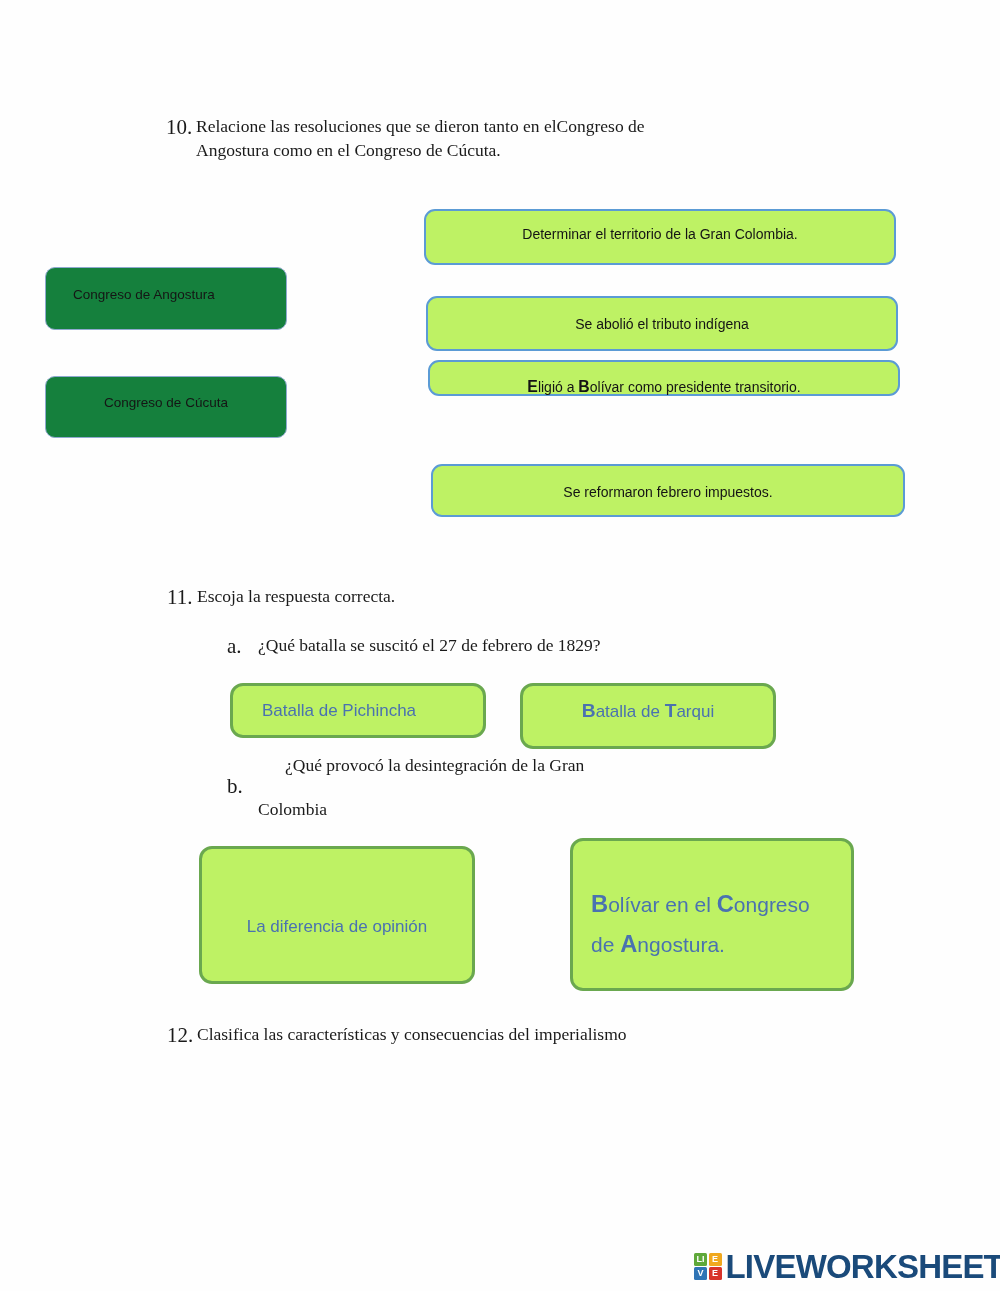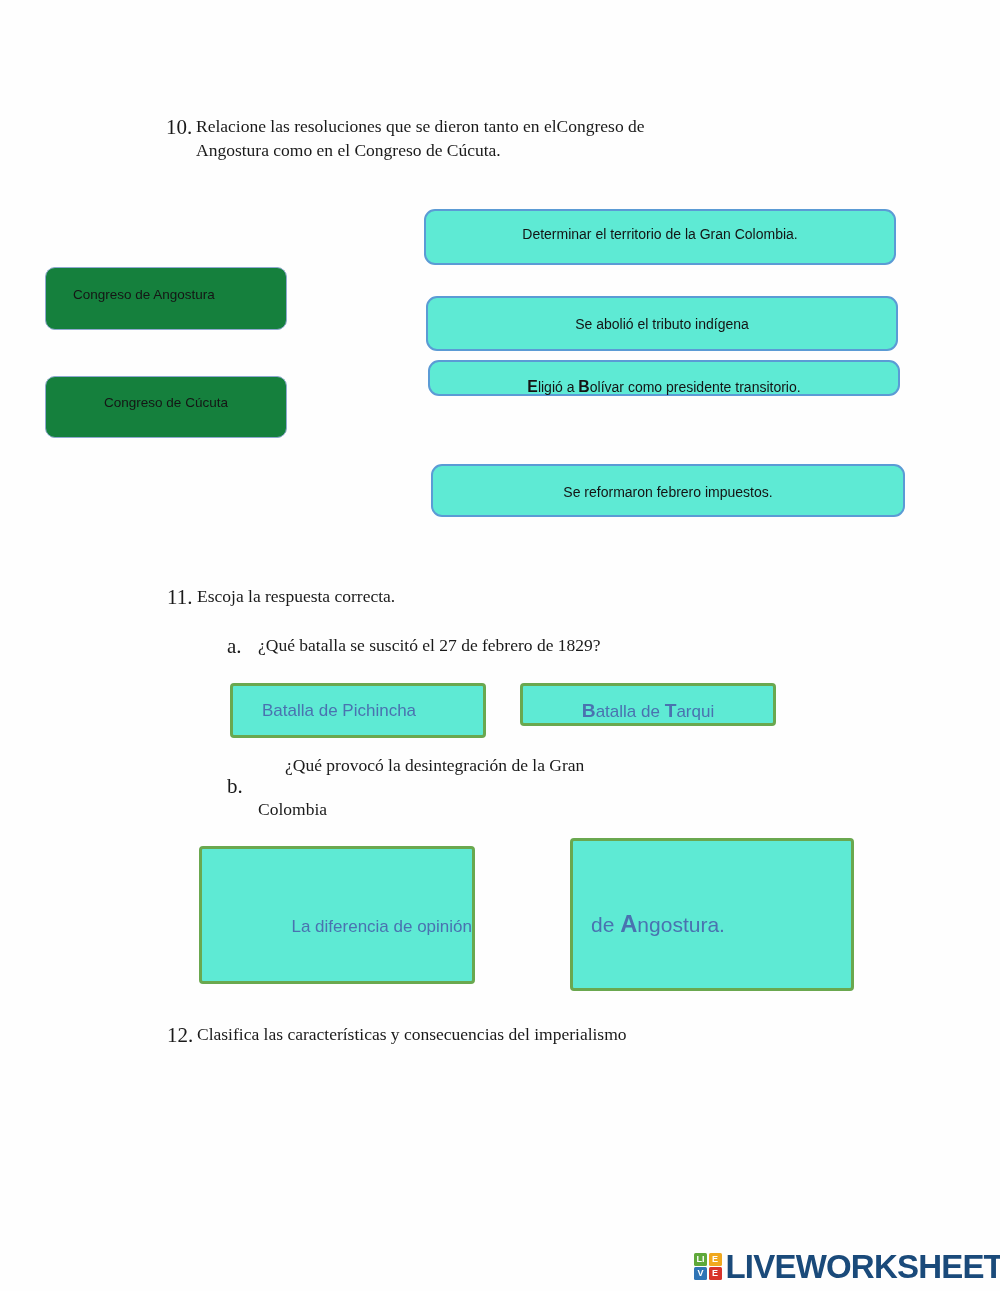--- a/index.html
+++ b/index.html
@@ -31,21 +31,21 @@
     color: #1a1a1a;
   }
 
   
   .box {
     position: absolute;
     box-sizing: border-box;
     display: flex;
     justify-content: center;
     border-radius: 11px;
-    background: #5eead4;
+    background: #bef264;
   }
 
   .box-gray {
     background: #15803d;
     border: 1.6px solid #8fa9d0;
     border-radius: 10px;
     align-items: flex-start;
     font-family: "Liberation Sans", sans-serif;
     font-size: 13.5px;
     color: #151515;
@@ -54,21 +54,21 @@
   .box-blue {
     border: 2.6px solid #5b9bd5;
     align-items: flex-start;
     font-family: "Liberation Sans", sans-serif;
     font-size: 14px;
     color: #141414;
   }
 
   .box-green {
     border: 3.2px solid #6aa84f;
-    border-radius: 4px;
+    border-radius: 13px;
     align-items: flex-start;
     font-family: "Liberation Sans", sans-serif;
     color: #4a72b0;
   }
 
   .cap {
     
     font-size: 1.13em;
     font-weight: bold;
   }
@@ -140,33 +140,34 @@
 <div class="qnum" style="left:167px; top:585px;">11.</div>
 <div class="qline" style="left:197px; top:585px;">Escoja la respuesta correcta.</div>
 
 <div class="qnum" style="left:227px; top:634px;">a.</div>
 <div class="qline" style="left:258px; top:634px;">¿Qué batalla se suscitó el 27 de febrero de 1829?</div>
 
 <div class="box box-green" style="left:230px; top:683px; width:256px; height:55px; padding-top:15px; justify-content:flex-start; padding-left:29px; font-size:17px;">
   <span>Batalla de Pichincha</span>
 </div>
 
-<div class="box box-green" style="left:520px; top:683px; width:256px; height:43px; padding-top:14px; font-size:17px;">
+<div class="box box-green" style="left:520px; top:683px; width:256px; height:66px; padding-top:14px; font-size:17px;">
   <span><span class="cap">B</span><span>atalla de </span><span class="cap">T</span><span>arqui</span></span>
 </div>
 
 <div class="qnum" style="left:227px; top:774px;">b.</div>
 <div class="qline" style="left:258px; top:754px;margin-left:27px;">¿Qué provocó la desintegración de la Gran</div>
 <div class="qline" style="left:258px; top:798px;text-align:right;">Colombia</div>
 
-<div class="box box-green" style="left:199px; top:846px; width:276px; height:138px; padding-top:24px; flex-direction:column; align-items:flex-end; font-size:17px; line-height:1.62;">
+<div class="box box-green" style="left:199px; top:846px; width:276px; height:138px; padding-top:24px; flex-direction:column; align-items:center; font-size:17px; line-height:1.62;">
   <span>La diferencia de opinión</span>
 </div>
 
 <div class="box box-green" style="left:570px; top:838px; width:284px; height:153px; padding-top:20px; flex-direction:column; align-items:flex-start; padding-left:18px; font-size:21px; line-height:1.65;">
+  <span><span class="cap">B</span><span>olívar en el </span><span class="cap">C</span><span>ongreso</span></span>
   <span><span>de </span><span class="cap">A</span><span>ngostura.</span></span>
 </div>
 
 <div class="qnum" style="left:167px; top:1023px;">12.</div>
 <div class="qline" style="left:197px; top:1023px;">Clasifica las características y consecuencias del imperialismo</div>
 
 <div id="lw-logo" style="left:694px; top:1250px;">
   <div id="lw-tiles">
     <span style="background:#5fa83a;">LI</span>
     <span style="background:#f0a81e;">E</span>

